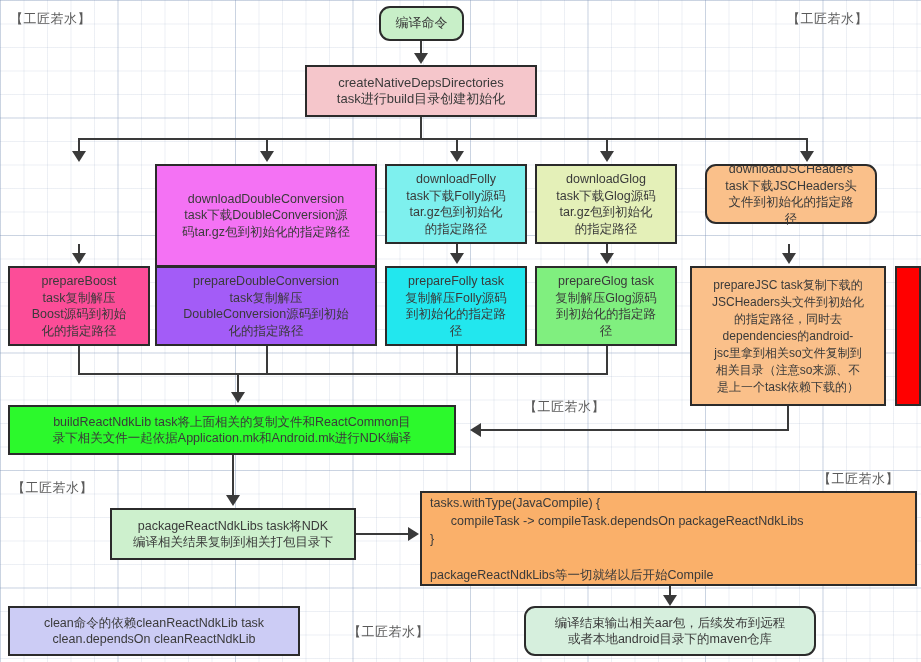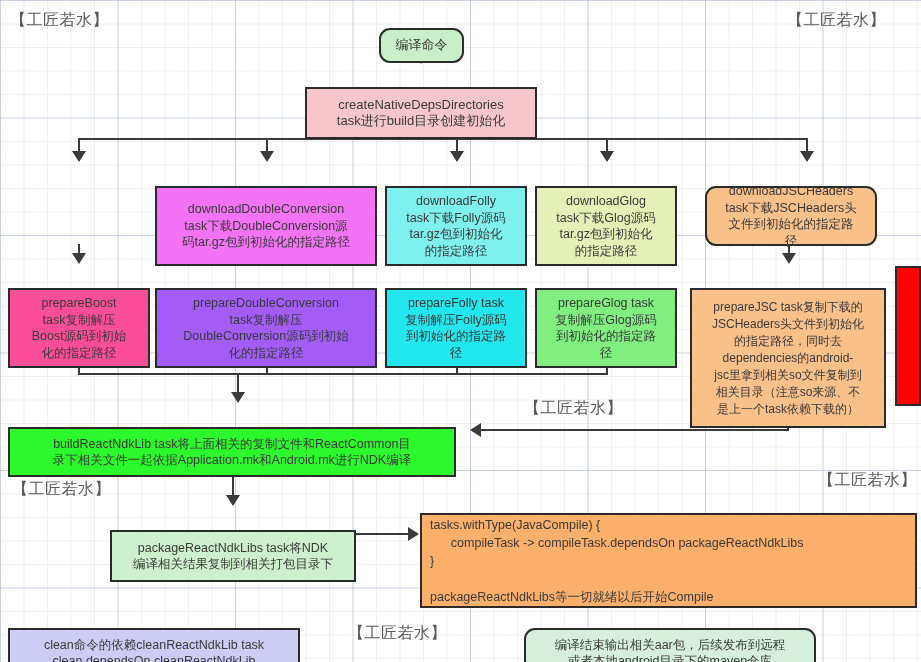--- a/index.html
+++ b/index.html
@@ -25,21 +25,20 @@
     position:absolute;
     box-sizing:border-box;
     border:2px solid #2b2b2b;
     display:flex;align-items:center;justify-content:center;
     text-align:center;
     color:#3a3a3a;
     font-size:12.5px;
     line-height:16.5px;
     padding:3px 14px;
     white-space:pre-line;
-    margin-top:22px;
   }
   .node.rounded{border-radius:11px;}
   .node.left{justify-content:flex-start;text-align:left;white-space:pre;padding-left:8px;}
   .line{position:absolute;background:#3a3a3a;}
   .hline{height:2px;}
   .vline{width:2px;}
   .arrow-down{
     position:absolute;width:0;height:0;
     border-left:7px solid transparent;
     border-right:7px solid transparent;
@@ -53,21 +52,21 @@
   }
   .arrow-left{
     position:absolute;width:0;height:0;
     border-top:7px solid transparent;
     border-bottom:7px solid transparent;
     border-right:11px solid #3a3a3a;
   }
   .wm{
     position:absolute;
     color:#5a5a5a;
-    font-size:16px;
+    font-size:13px;
     letter-spacing:0.5px;
     white-space:nowrap;
   }
   .redbar{position:absolute;background:#ff0000;border:2px solid #2b2b2b;box-sizing:border-box;}
 </style>
 </head>
 <body>
 
 <div id="canvas">
 
@@ -129,21 +128,21 @@
   <div class="arrow-down" style="left:663px;top:595px;"></div>
 
   <div class="redbar" style="left:895px;top:266px;width:26px;height:140px;"></div>
 
   <div class="node rounded" style="left:379px;top:6px;width:85px;height:35px;background:#c8efc8;font-size:13px;">编译命令</div>
 
   <div class="node" style="left:305px;top:65px;width:232px;height:52px;background:#f5c6cb;font-size:13px;">createNativeDepsDirectories
 task进行build目录创建初始化</div>
 
 
-  <div class="node" style="left:155px;top:164px;width:222px;height:80px;background:#f472f4;">downloadDoubleConversion
+  <div class="node" style="left:155px;top:164px;width:222px;height:103px;background:#f472f4;">downloadDoubleConversion
 task下载DoubleConversion源
 码tar.gz包到初始化的指定路径</div>
 
   <div class="node" style="left:385px;top:164px;width:142px;height:80px;background:#7ef0ee;">downloadFolly
 task下载Folly源码
 tar.gz包到初始化
 的指定路径</div>
 
   <div class="node" style="left:535px;top:164px;width:142px;height:80px;background:#e4f0b8;">downloadGlog
 task下载Glog源码

